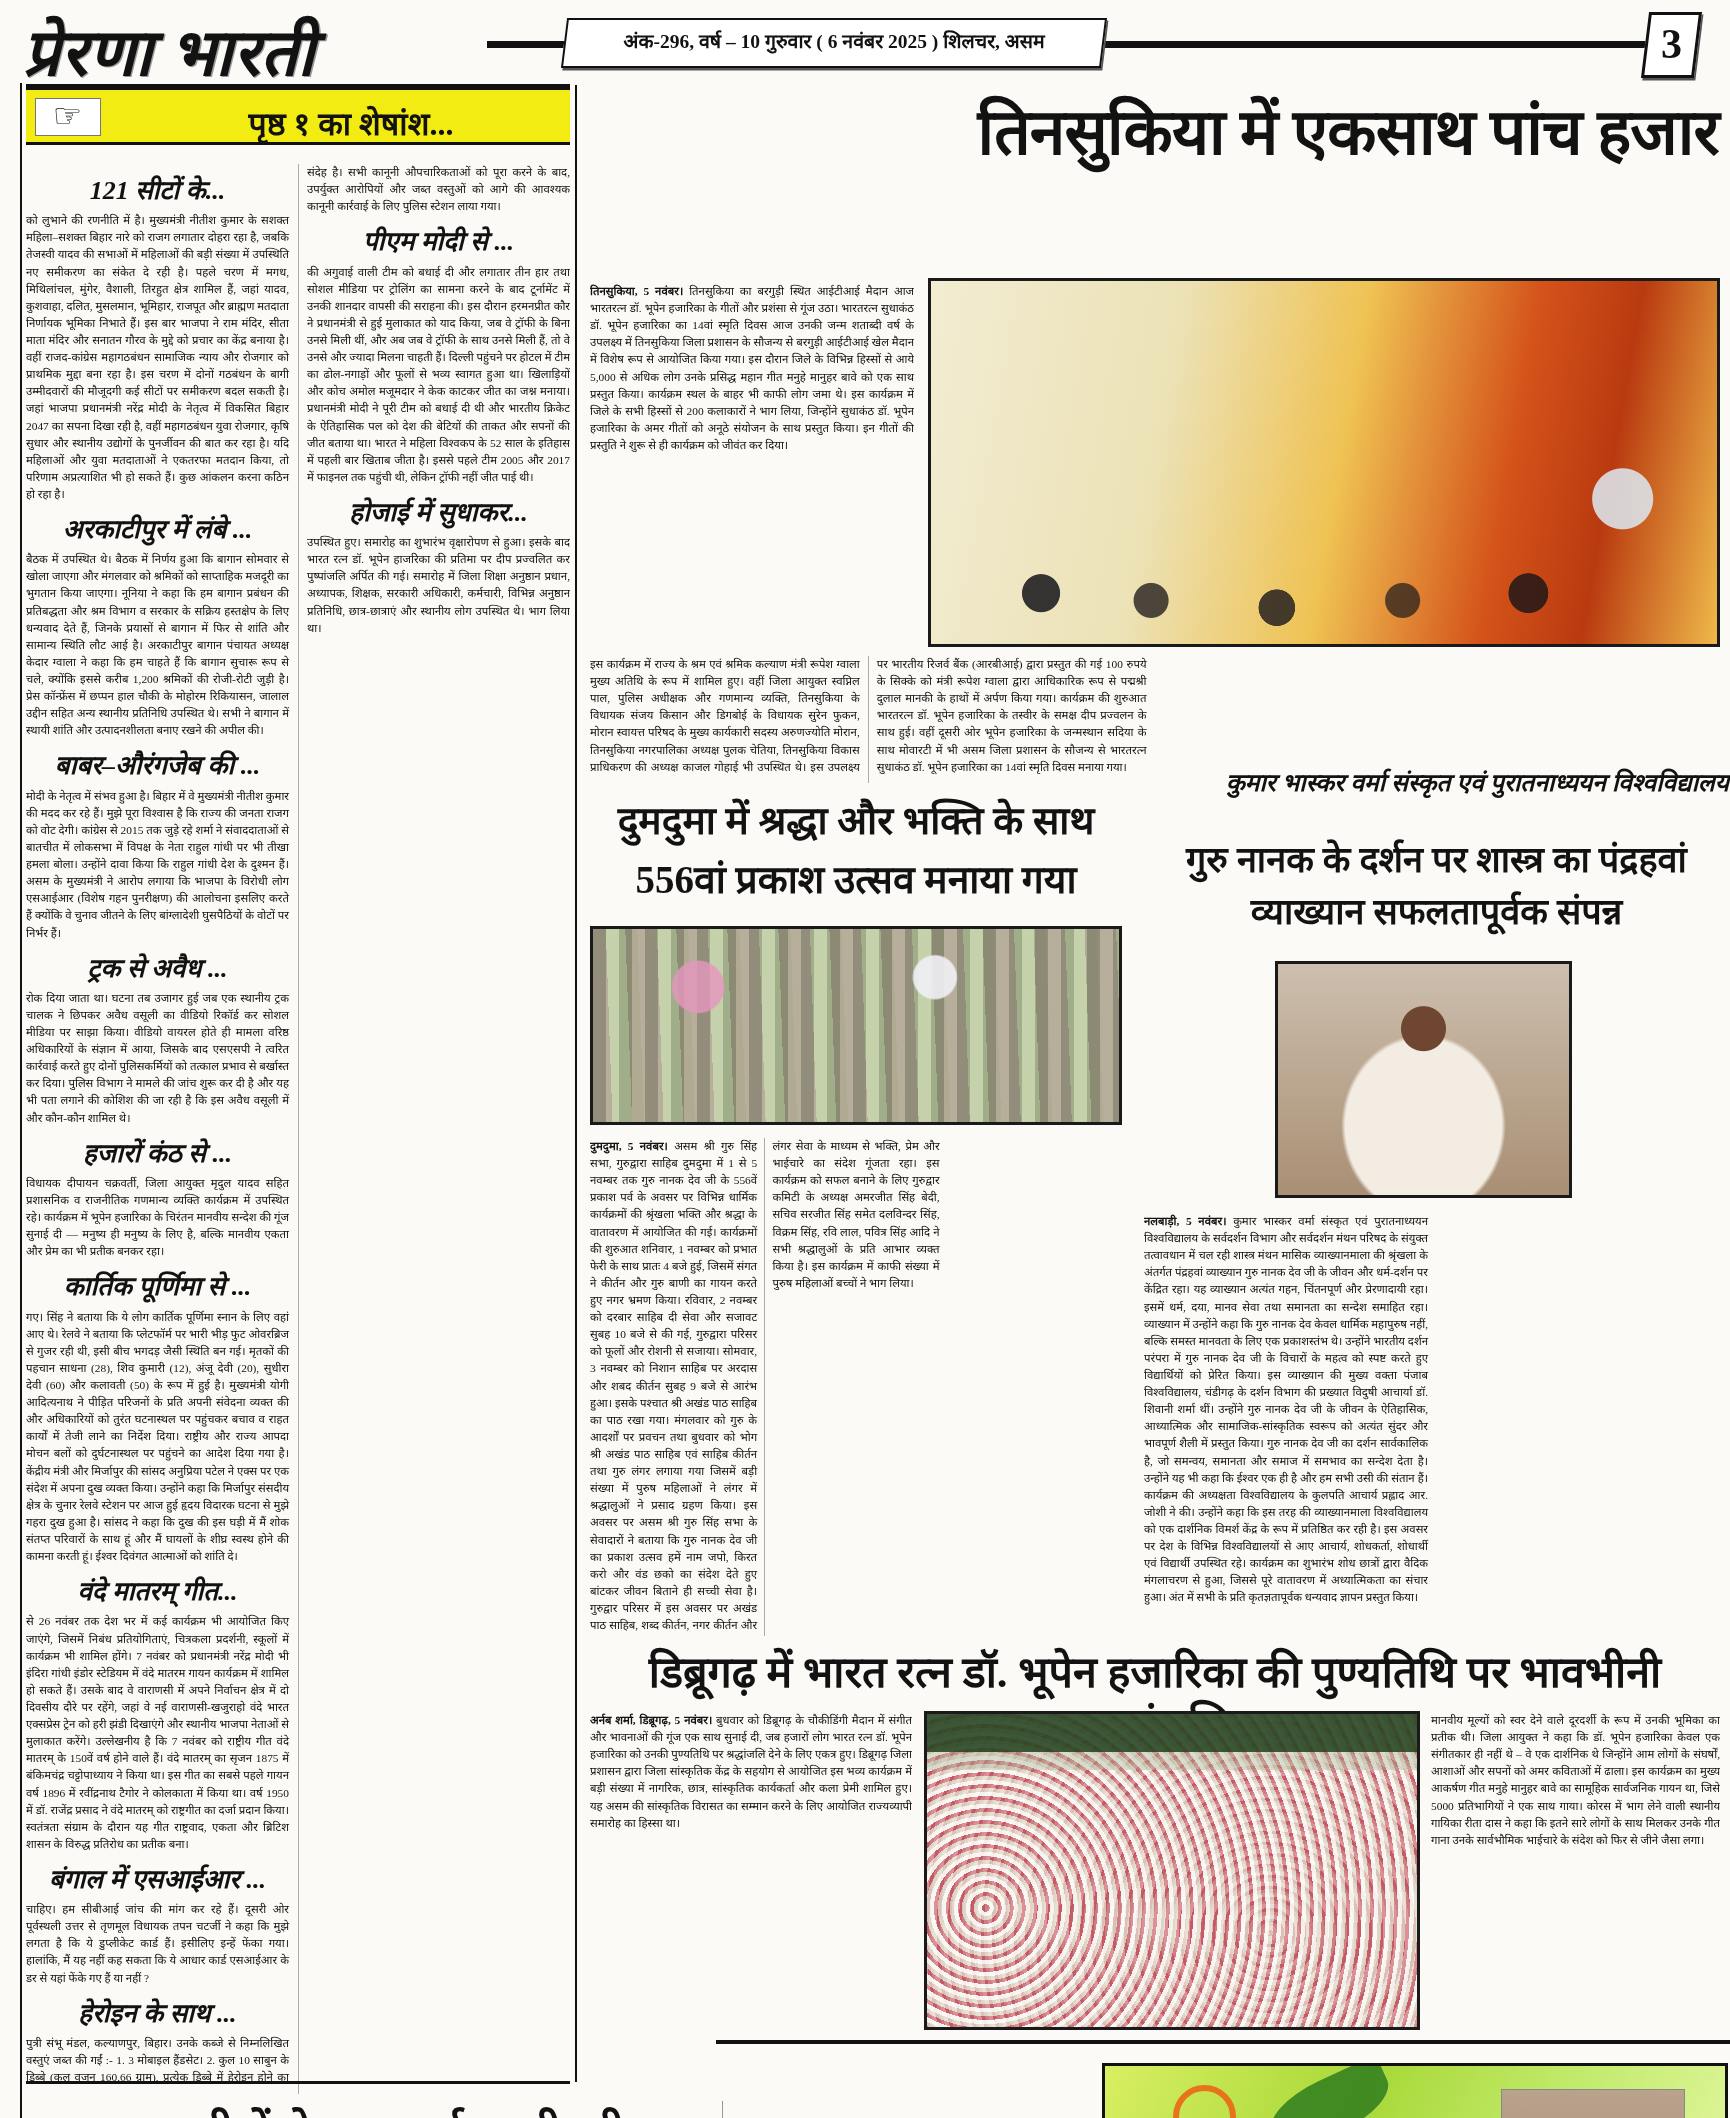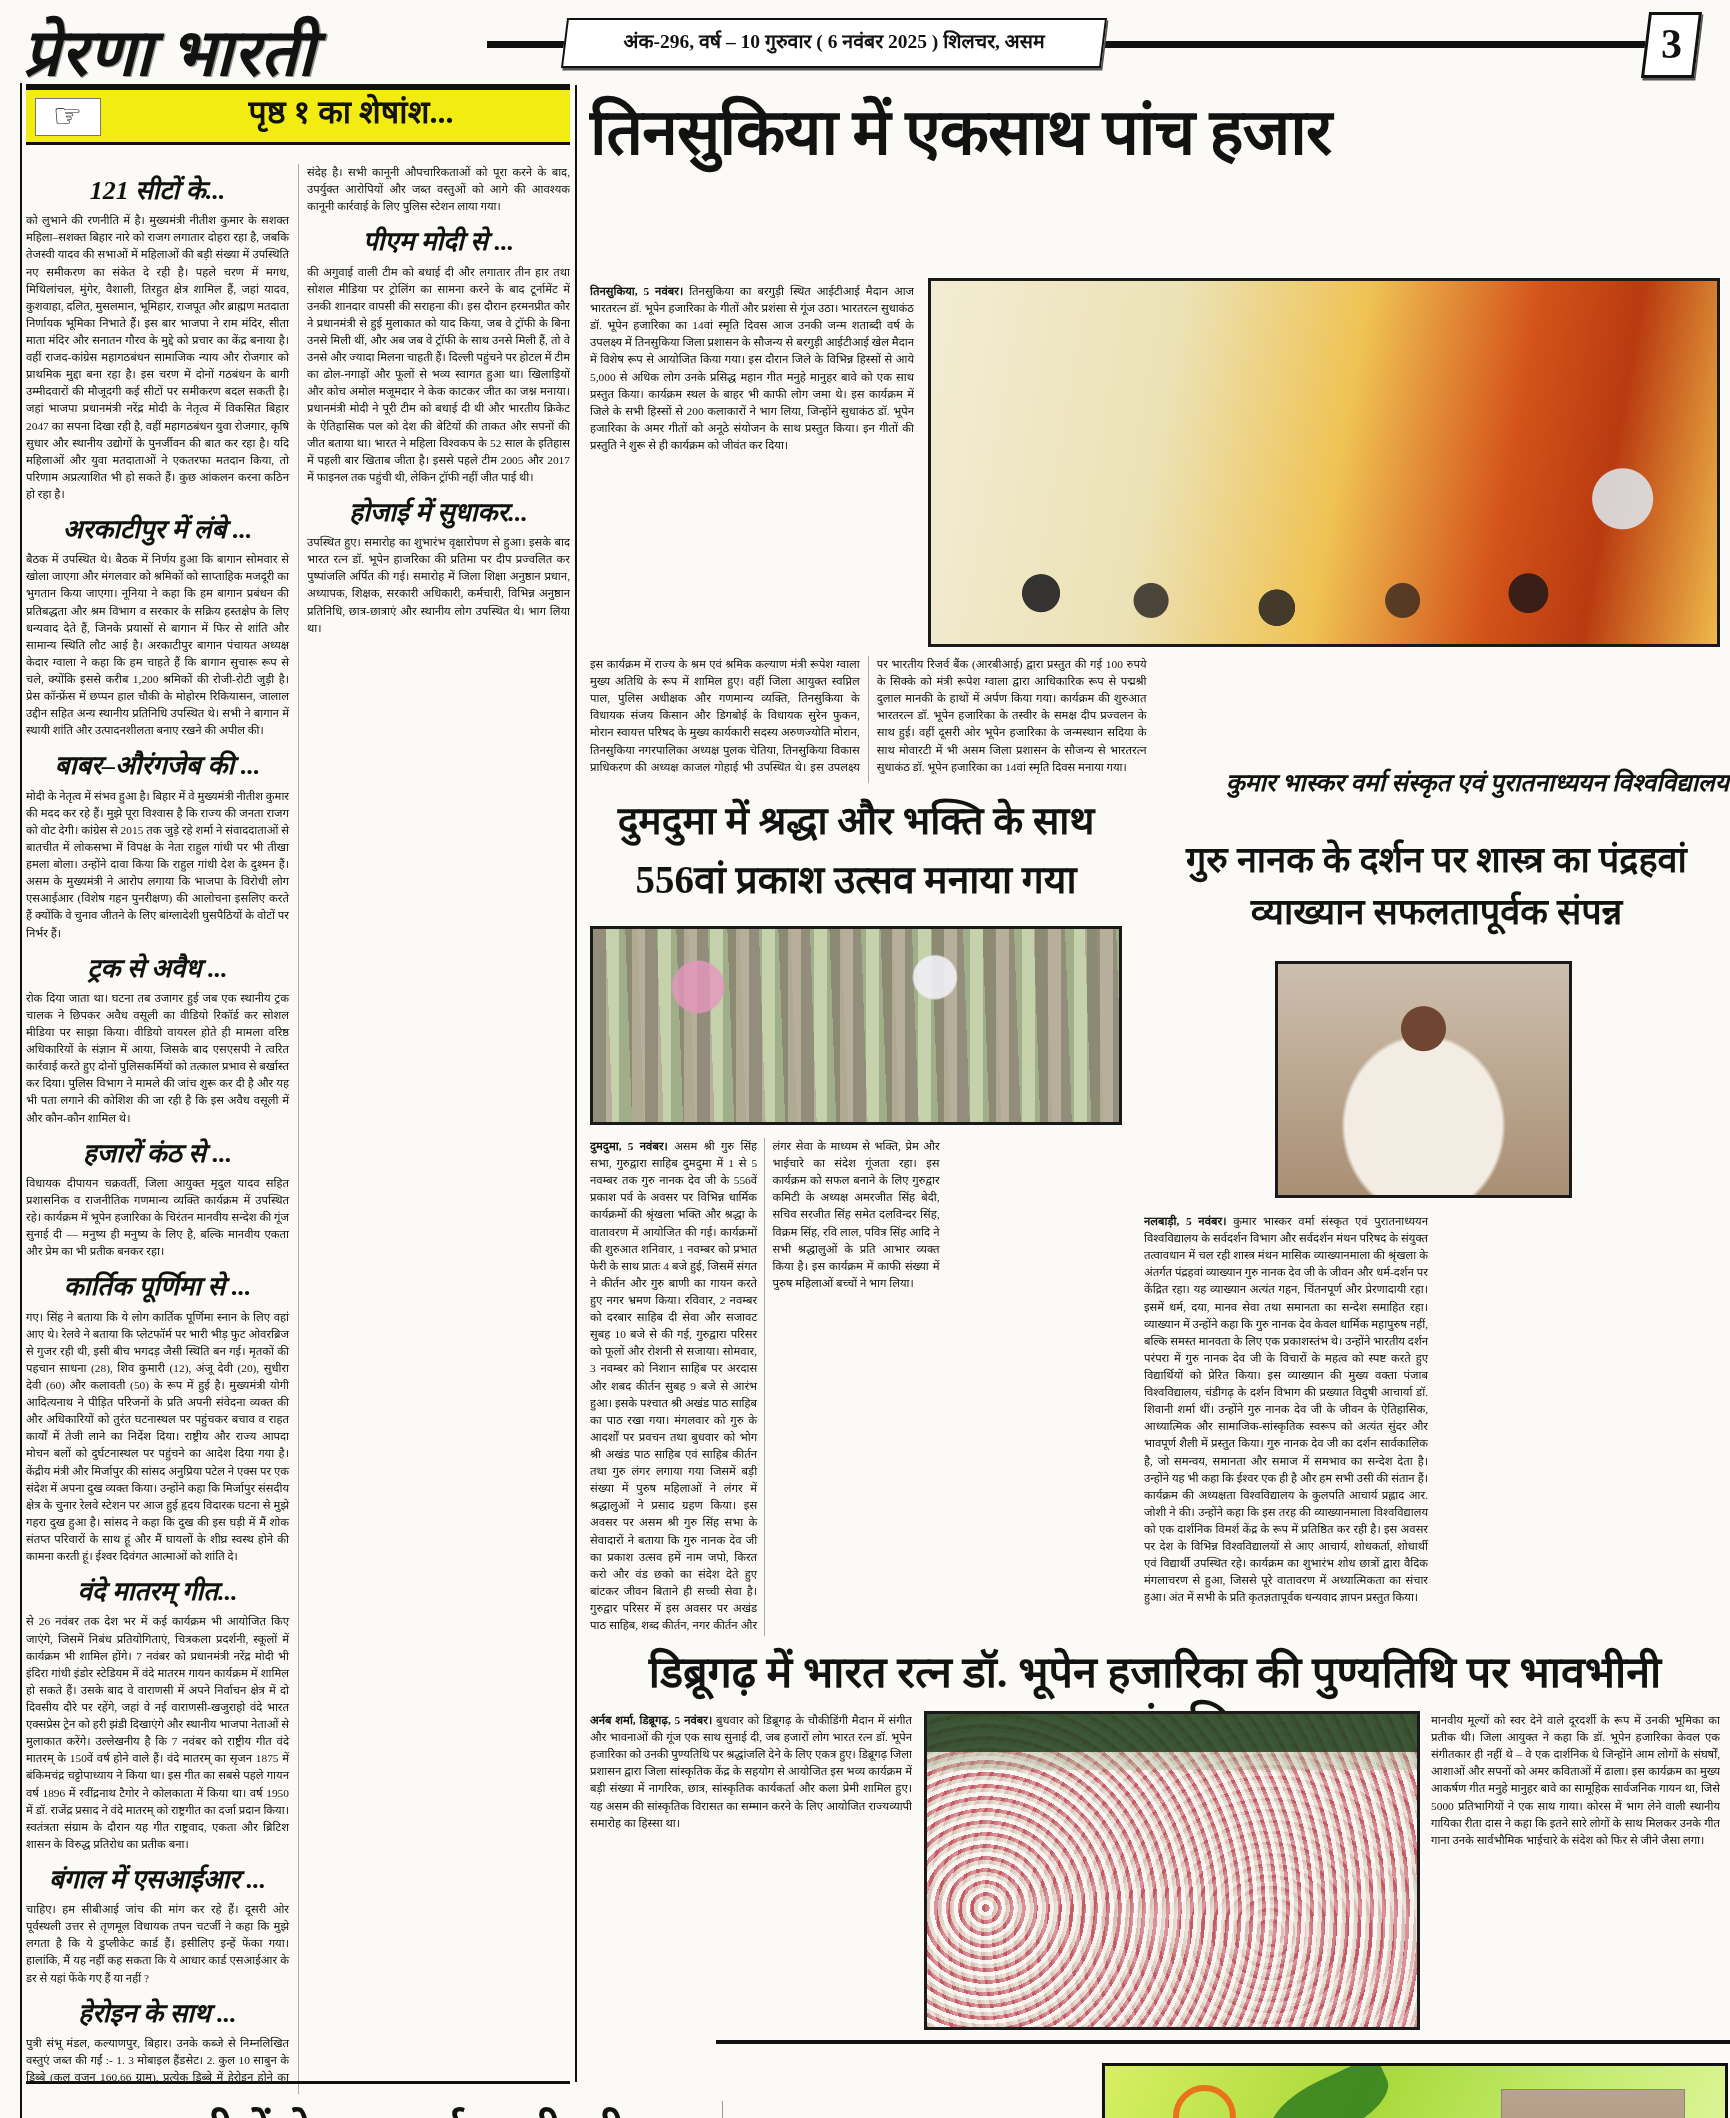--- a/index.html
+++ b/index.html
@@ -19,36 +19,36 @@
   .pageno-box span{display:block;transform:skewX(7deg);font-size:42px;font-weight:bold;
                    text-align:center;line-height:58px;}
   
   .vrule{background:#111;width:1.7px;}
   
   .cont-banner{left:26px;top:84px;width:544px;height:52px;background:#f3ec12;
                border-top:6.8px solid #111;border-bottom:3.4px solid #111;}
   .hand-box{position:absolute;left:8.5px;top:7.6px;width:64px;height:36px;background:#fff;
             border:1.3px solid #777;text-align:center;}
   .hand-box span{font-size:33px;line-height:35px;}
-  .cont-banner h1{margin:0;padding-left:106px;text-align:center;font-size:32px;line-height:45px;}
+  .cont-banner h1{margin:12px;padding-left:106px;text-align:center;font-size:32px;line-height:45px;}
   .cont-flow{left:26px;top:164px;width:544px;height:1930px;columns:2;column-gap:18px;
              column-rule:0.4px solid #aaa;column-fill:auto;overflow:hidden;
              font-size:11.4px;line-height:1.5;text-align:justify;}
   .cont-flow h2{font-size:26px;line-height:1.2;font-weight:bold;font-style:italic;text-align:center;
                 margin:11px 0 6px;break-after:avoid;}
   .cont-flow p{margin:0 0 3.4px;}
   .panel-foot{left:26px;top:2081px;width:544px;height:3.4px;background:#111;}
   
   .bt{font-size:11.4px;line-height:1.5;text-align:justify;}
   .bt p{margin:0;}
   .dl{font-weight:bold;}
   .photo{border:3.4px solid #1a1a1a;box-sizing:border-box;}
   
   .main-head{left:590px;top:89px;width:1129px;font-size:64px;font-weight:bold;line-height:1.38;
-             text-align:left;letter-spacing:-0.8px;}
+             text-align:right;letter-spacing:-0.8px;}
   .main-lead{left:590px;top:283px;width:324px;height:364px;overflow:hidden;}
   .main-photo{left:928px;top:278px;width:792px;height:369px;
      background:
        radial-gradient(circle at 14% 86%, rgba(20,20,25,.85) 0 18.6px, transparent 19.5px),
        radial-gradient(circle at 28% 88%, rgba(35,30,30,.8) 0 17px, transparent 18px),
        radial-gradient(circle at 44% 90%, rgba(25,22,28,.8) 0 18px, transparent 18.6px),
        radial-gradient(circle at 60% 88%, rgba(40,32,28,.75) 0 17px, transparent 18px),
        radial-gradient(circle at 76% 86%, rgba(22,20,24,.8) 0 19.5px, transparent 20.3px),
        radial-gradient(circle at 88% 60%, rgba(220,225,230,.9) 0 30px, transparent 31px),
        linear-gradient(100deg,#f2ecd2 0%,#ece2b6 30%,#efc253 52%,#d4531a 72%,#b93a10 84%,#efb94a 100%);}

